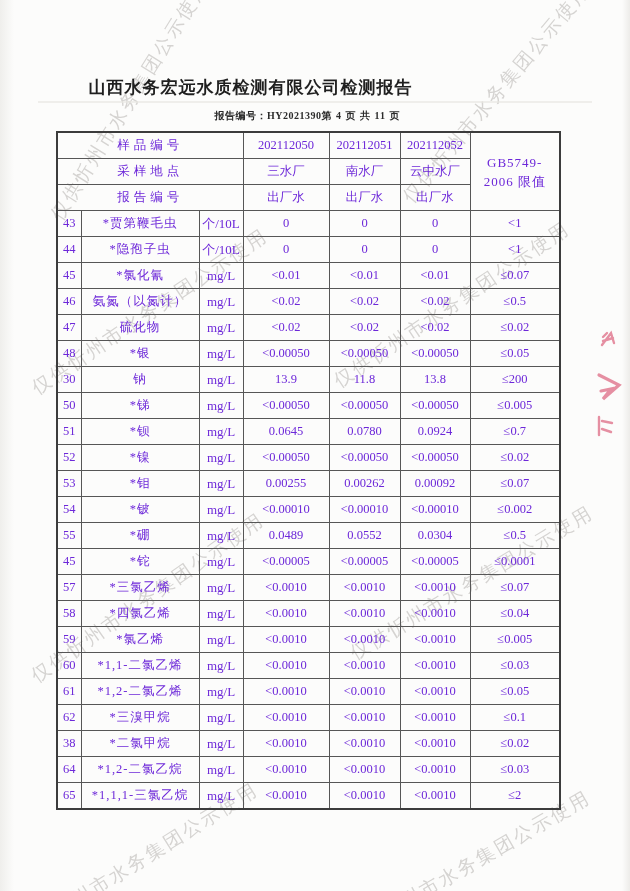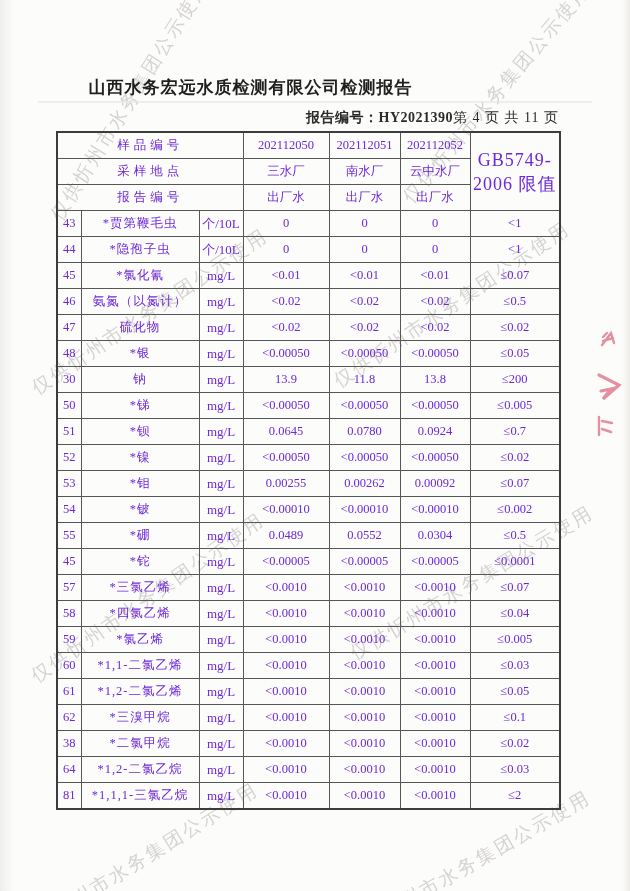--- a/index.html
+++ b/index.html
@@ -24,42 +24,42 @@
     background:#e8e6e2;opacity:.65;
   }
 
   .doc-title{
     position:absolute;left:0;top:76px;width:501px;margin:0;
     text-align:center;font-size:17px;font-weight:bold;letter-spacing:1px;color:#1f1f1f;
   }
 
   .meta-row{
     position:absolute;left:56px;top:109px;width:503px;
-    display:flex;justify-content:flex-end;align-items:baseline;
-    font-size:14px;
+    display:flex;justify-content:center;align-items:baseline;
+    font-size:10px;
   }
   .meta-left{font-weight:600;letter-spacing:.5px;}
-  .meta-right{letter-spacing:1px;}
+  .meta-right{letter-spacing:1px;font-weight:bold;}
 
   table.report{
     position:absolute;left:56px;top:131px;
     border-collapse:collapse;table-layout:fixed;
     width:503px;
     font-size:12.5px;color:#6d28d9;
     border:2px solid #3c3c3c;
   }
   table.report td{
     border:1px solid #565656;
     height:25px;padding:0 2px;
     text-align:center;vertical-align:middle;
     overflow:hidden;white-space:nowrap;
   }
   td.name-cell{text-align:left;padding-left:5px;letter-spacing:1px;margin-top:20px;}
   td.hdr-label{letter-spacing:4px;}
-  td.limit-head{font-size:18px;line-height:1;}
+  td.limit-head{font-size:13px;line-height:1;}
   td.limit-head .lh-line{margin:6px 0;letter-spacing:1px;}
   td.unit-cell{font-size:13px;}
 
   .wm{
     position:absolute;white-space:nowrap;pointer-events:none;
     font-size:19px;letter-spacing:2.5px;color:#b6b3b0;opacity:.55;
     font-family:"Liberation Serif","DejaVu Serif",serif;
   }
 
   .stamp{position:absolute;left:585px;top:315px;pointer-events:none;opacity:.8;}
@@ -320,21 +320,21 @@
       <tr>
         <td>64</td>
         <td class="name-cell">*1,2-二氯乙烷</td>
         <td class="unit-cell">mg/L</td>
         <td>&lt;0.0010</td>
         <td>&lt;0.0010</td>
         <td>&lt;0.0010</td>
         <td>≤0.03</td>
       </tr>
       <tr>
-        <td>81</td>
+        <td>65</td>
         <td class="name-cell">*1,1,1-三氯乙烷</td>
         <td class="unit-cell">mg/L</td>
         <td>&lt;0.0010</td>
         <td>&lt;0.0010</td>
         <td>&lt;0.0010</td>
         <td>≤2</td>
       </tr>
     </tbody>
 </table>
 

